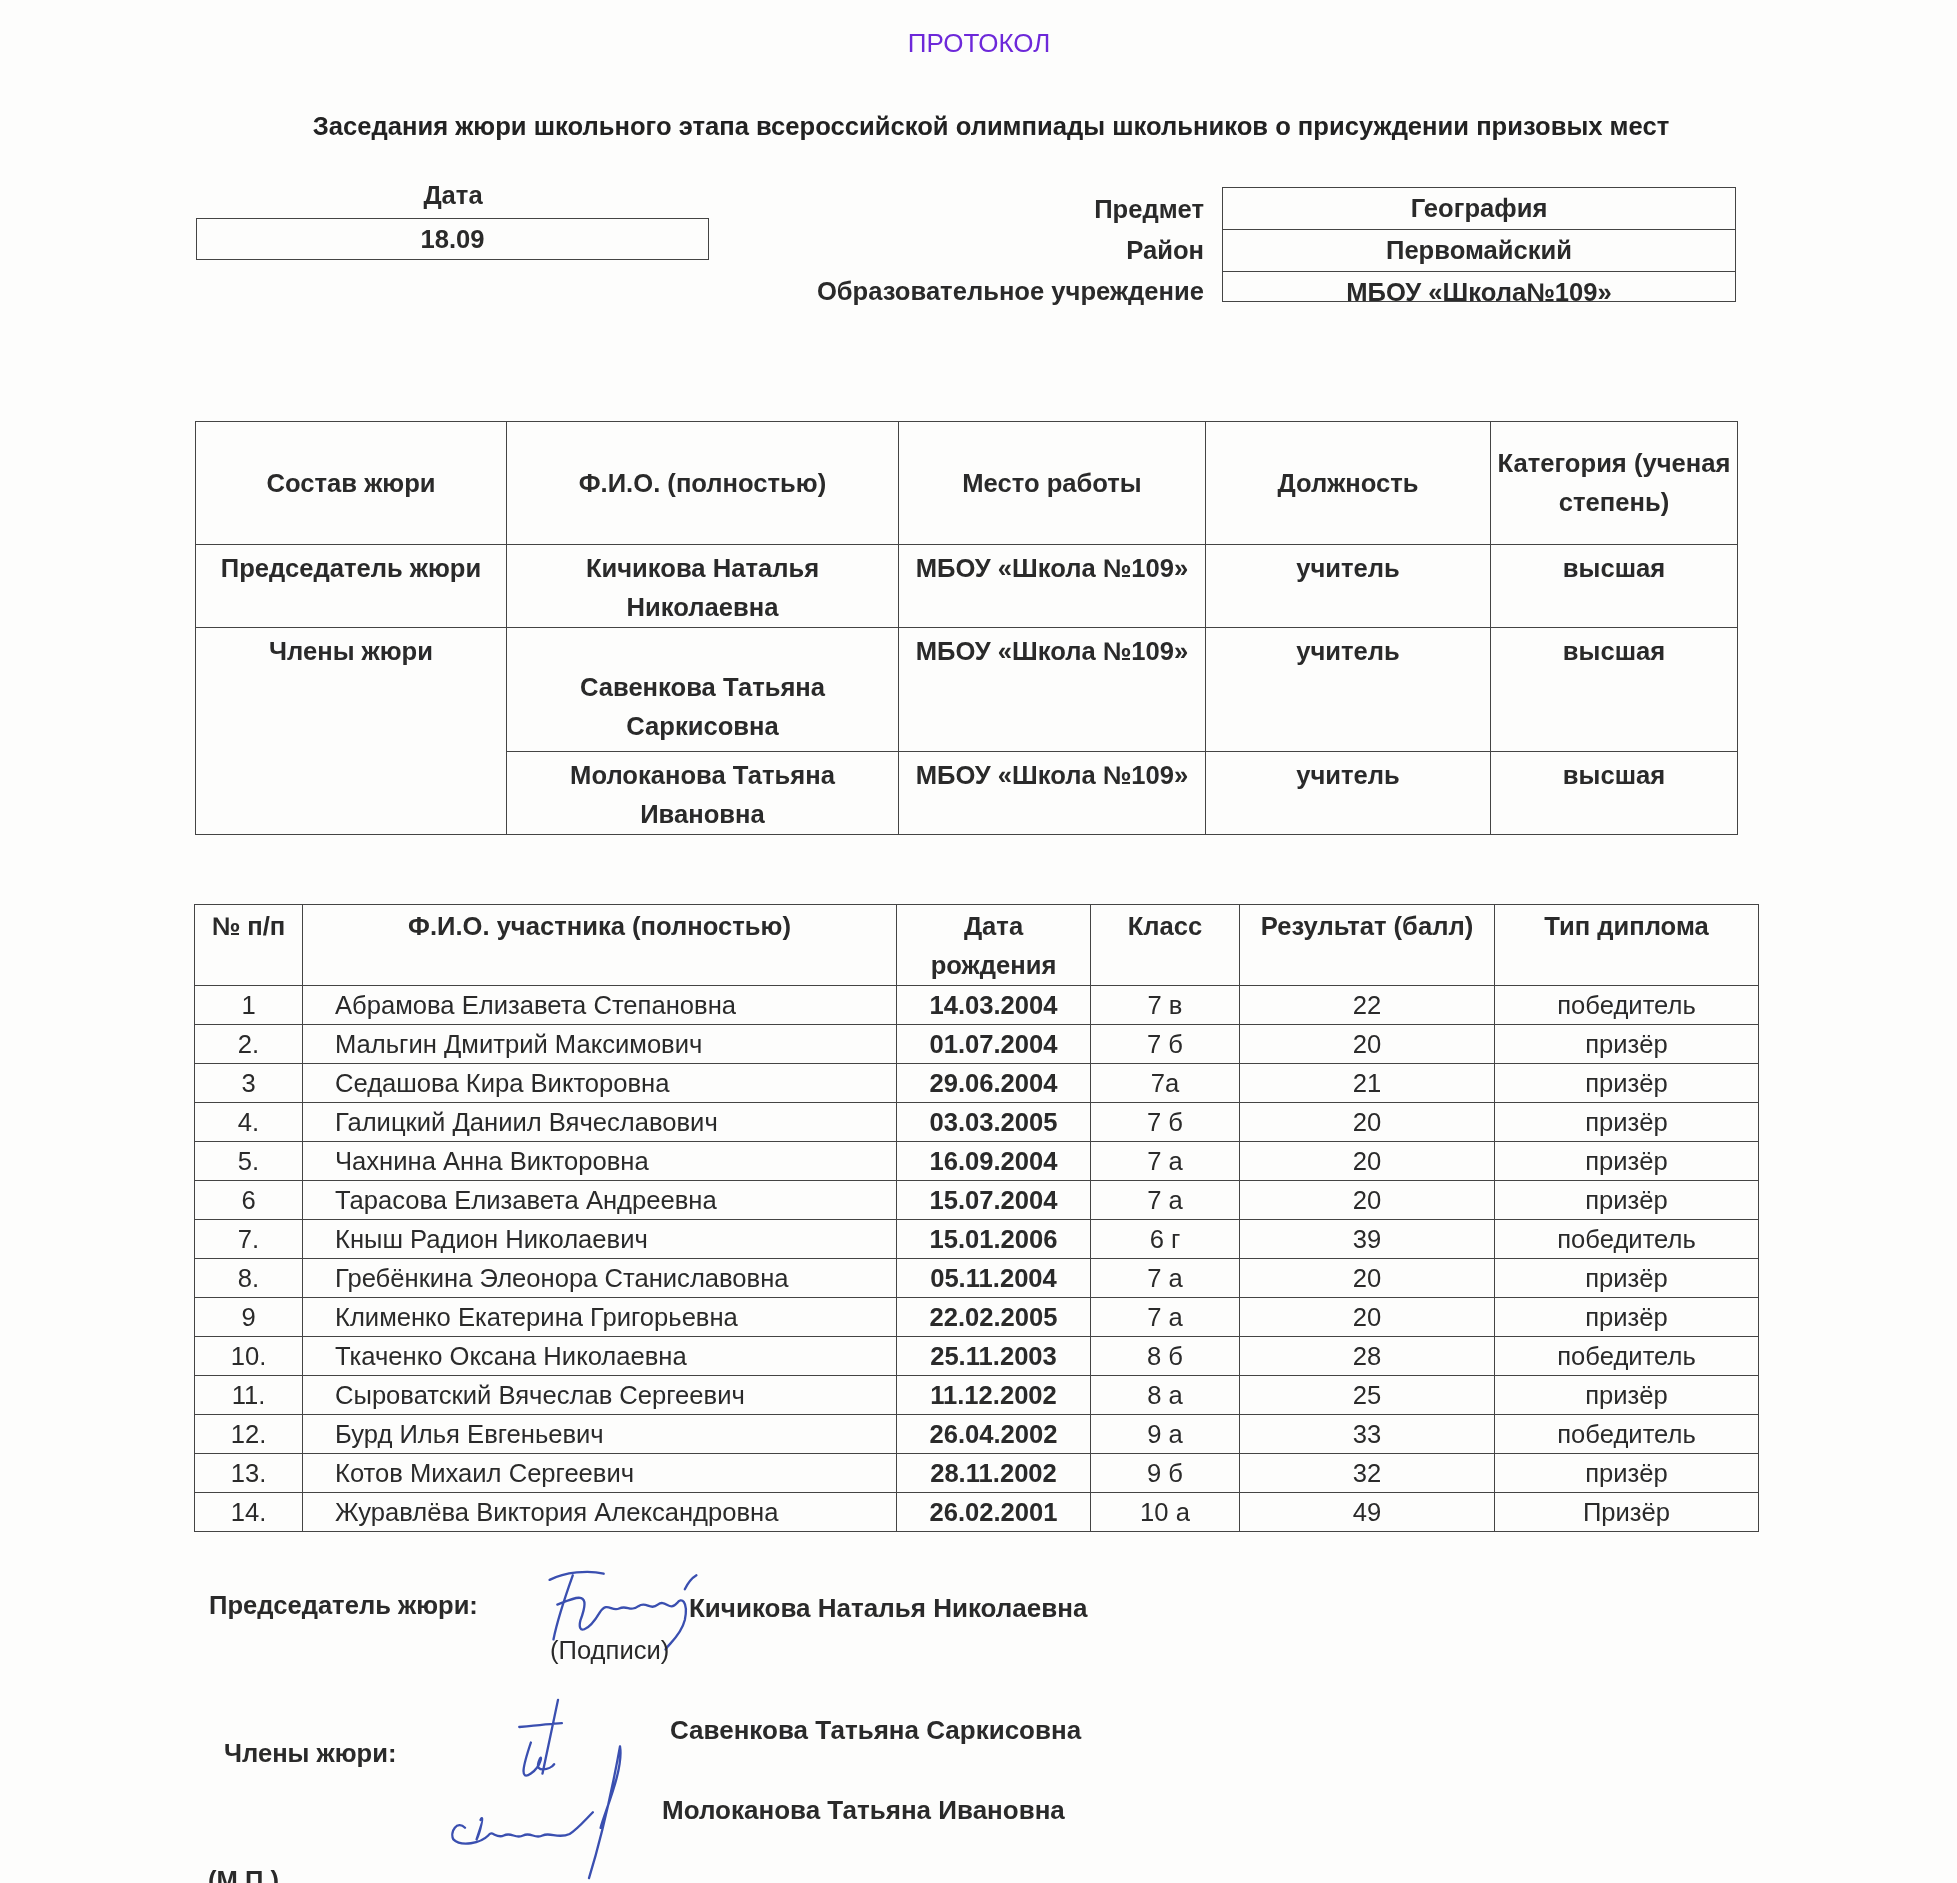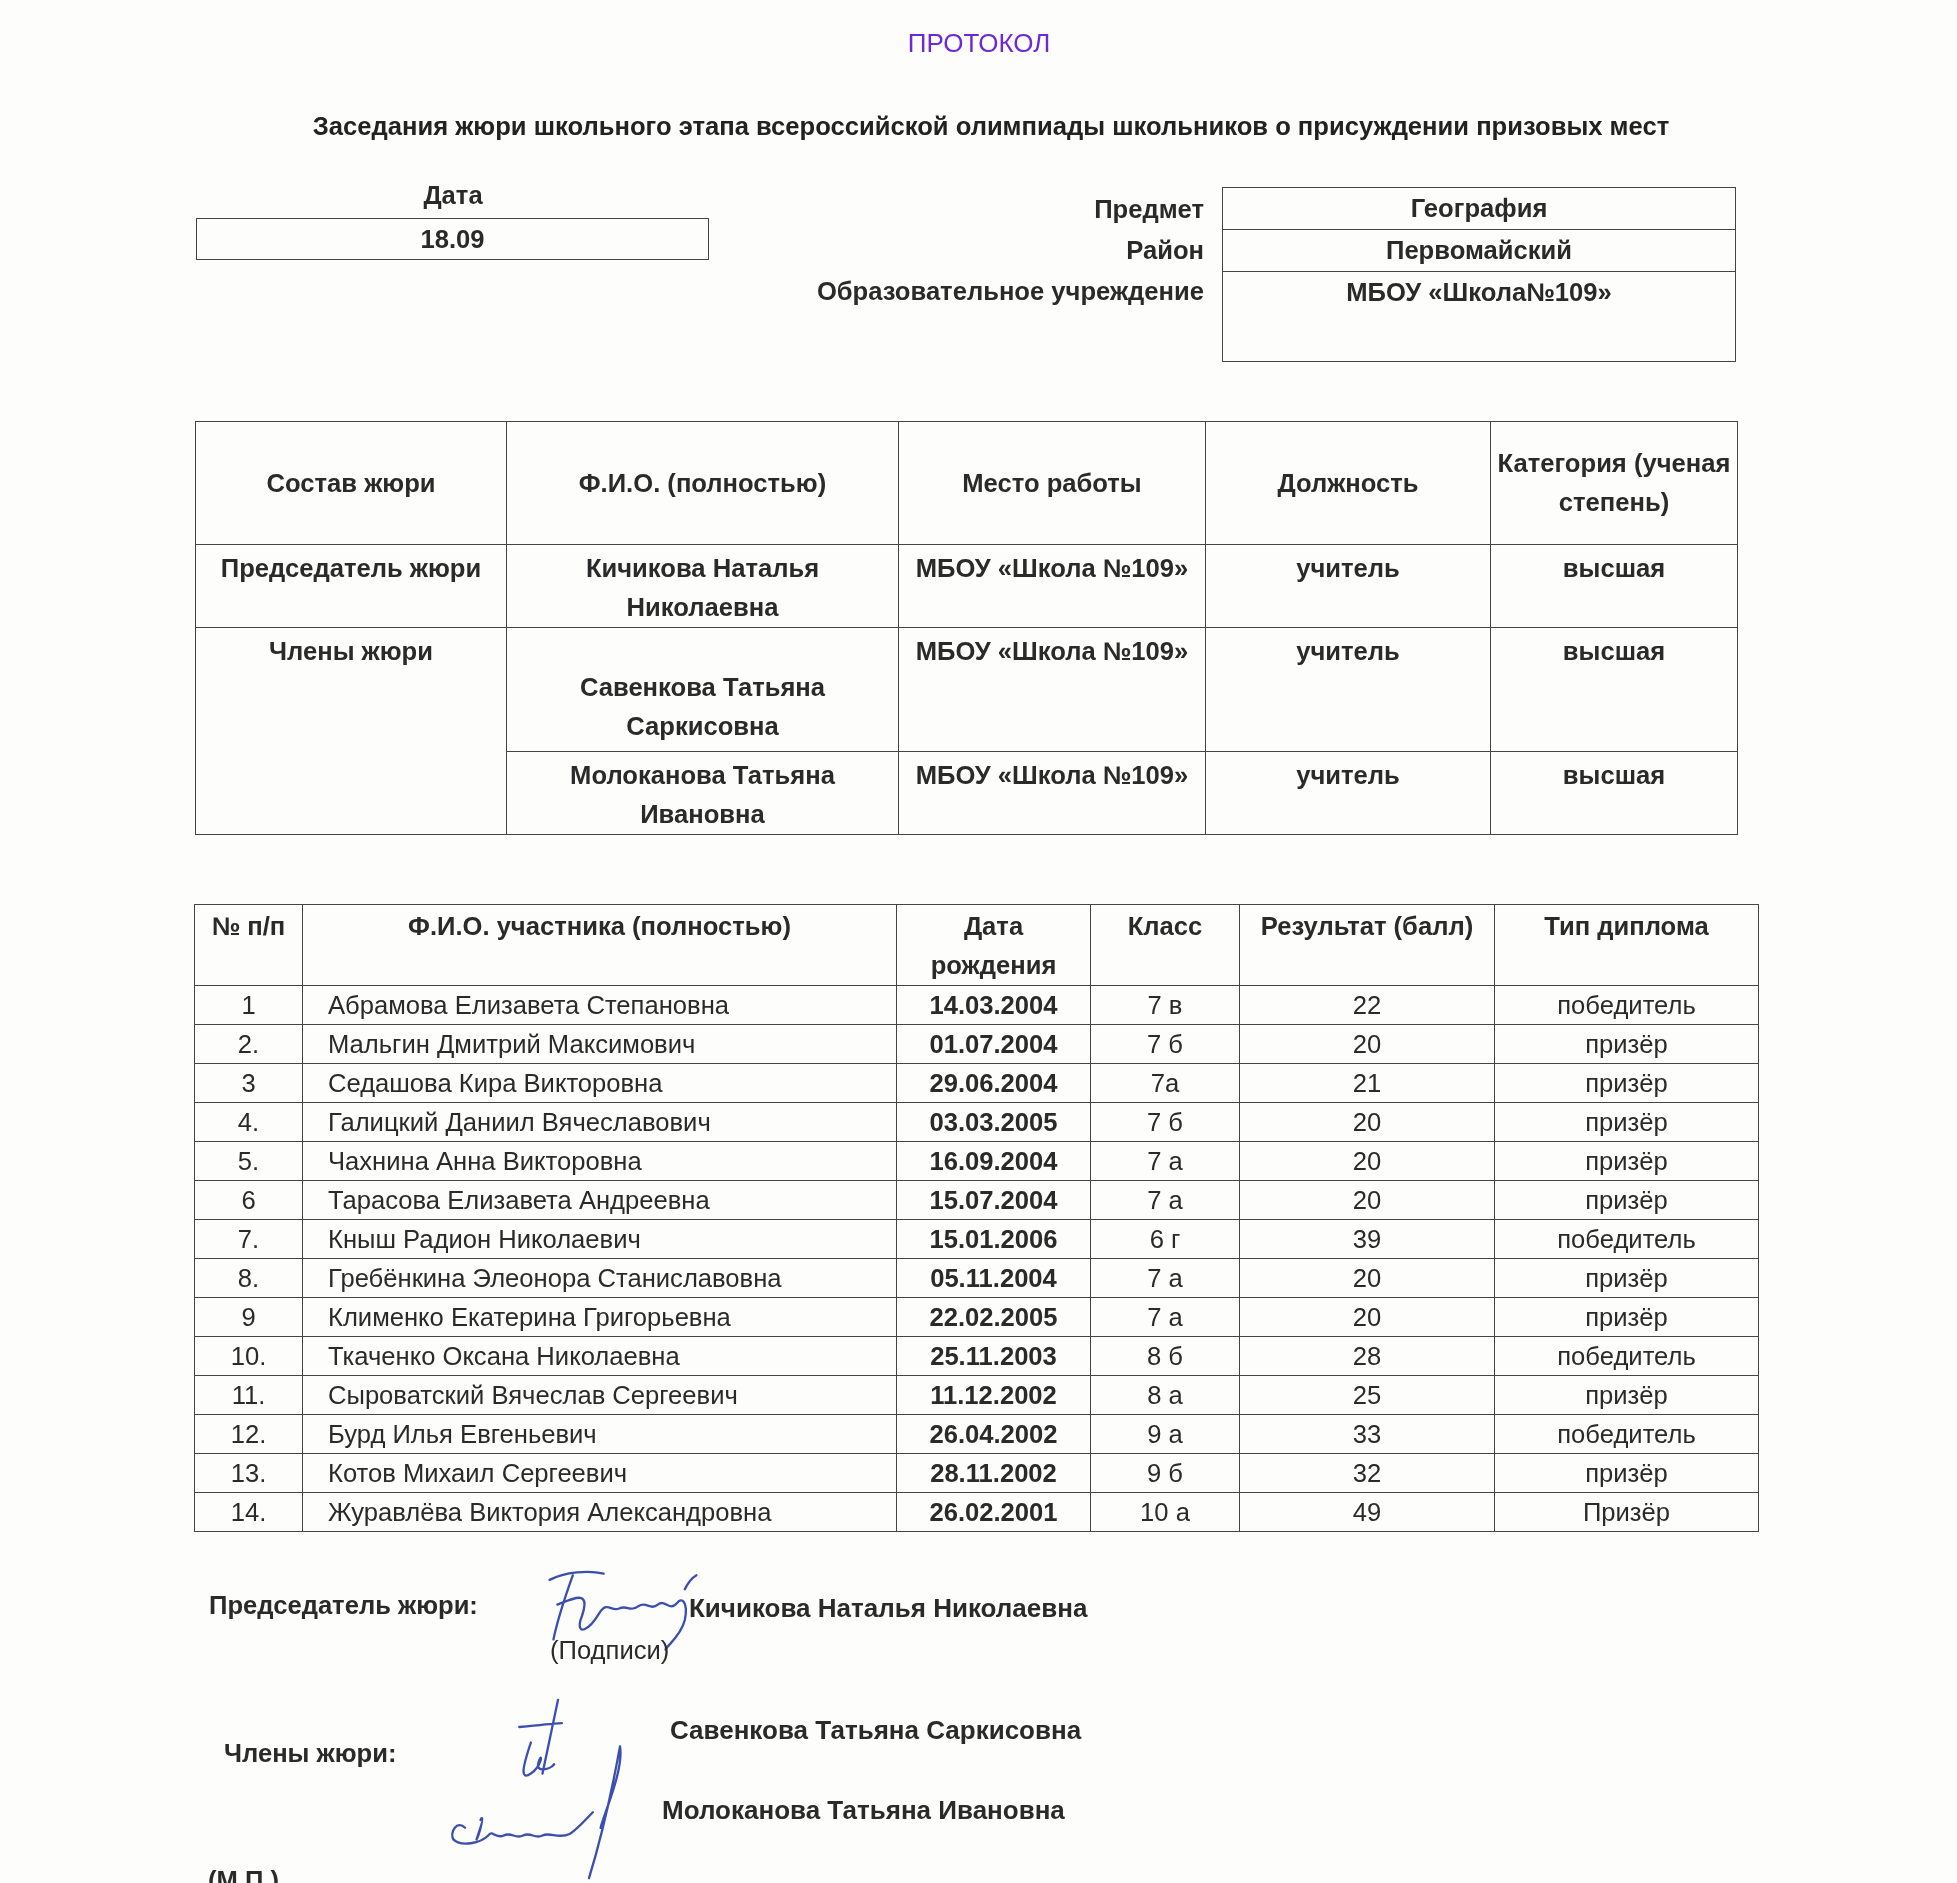--- a/index.html
+++ b/index.html
@@ -21,40 +21,40 @@
   .date-label { left: 196px; width: 514px; top: 181px; text-align: center; font-size: 25.6px; font-weight: bold; }
   .date-box {
     left: 196px; top: 218px; width: 513px; height: 42px;
     border: 1.5px solid #444; box-sizing: border-box;
     display: flex; align-items: center; justify-content: center;
     font-size: 25.6px; font-weight: bold;
   }
   .info-labels { left: 697px; width: 507px; top: 189px; text-align: right; font-size: 25.6px; font-weight: bold; }
   .info-labels div { height: 41px; line-height: 41px; }
   .info-box {
-    left: 1222px; top: 187px; width: 514px; height: 175px;
+    left: 1222px; top: 187px; width: 514px; height: 115px;
     border: 1.5px solid #444; box-sizing: border-box;
   }
   .info-box .row {
     height: 41px; line-height: 41px; text-align: center;
     font-size: 25.6px; font-weight: bold; border-bottom: 1.5px solid #444;
   }
   .info-box .row.last { border-bottom: none; height: auto; }
 
   table { border-collapse: collapse; table-layout: fixed; }
   td, th { border: 1.5px solid #444; padding: 0 4.6px; }
 
   .jury { left: 195px; top: 421px; width: 1543px; }
   .jury th { height: 122px; font-size: 25.6px; font-weight: bold; text-align: center; vertical-align: middle; line-height: 39px; }
   .jury td { font-size: 25.6px; font-weight: bold; text-align: center; vertical-align: top; line-height: 39px; padding-top: 4px; }
 
   .participants { left: 194px; top: 904px; width: 1564px; }
   .participants th { height: 76px; font-size: 25.6px; font-weight: bold; text-align: center; vertical-align: top; line-height: 39px; padding-top: 2px; }
   .participants td { height: 38px; font-size: 25.6px; text-align: center; vertical-align: middle; line-height: 38px; white-space: nowrap; overflow: hidden; }
-  .participants td.name { text-align: left; padding-left: 25px; margin-top: 35px; }
+  .participants td.name { text-align: left; padding-left: 32px; margin-top: 35px; }
   .participants td.dob { font-weight: bold; }
 
   .sig-label { font-size: 25.6px; font-weight: bold; }
   .sig-name { font-size: 26px; font-weight: bold; }
   .sig-note { font-size: 25.6px; }
   .signature svg { overflow: visible; }
 </style>
 </head>
 <body>
 

